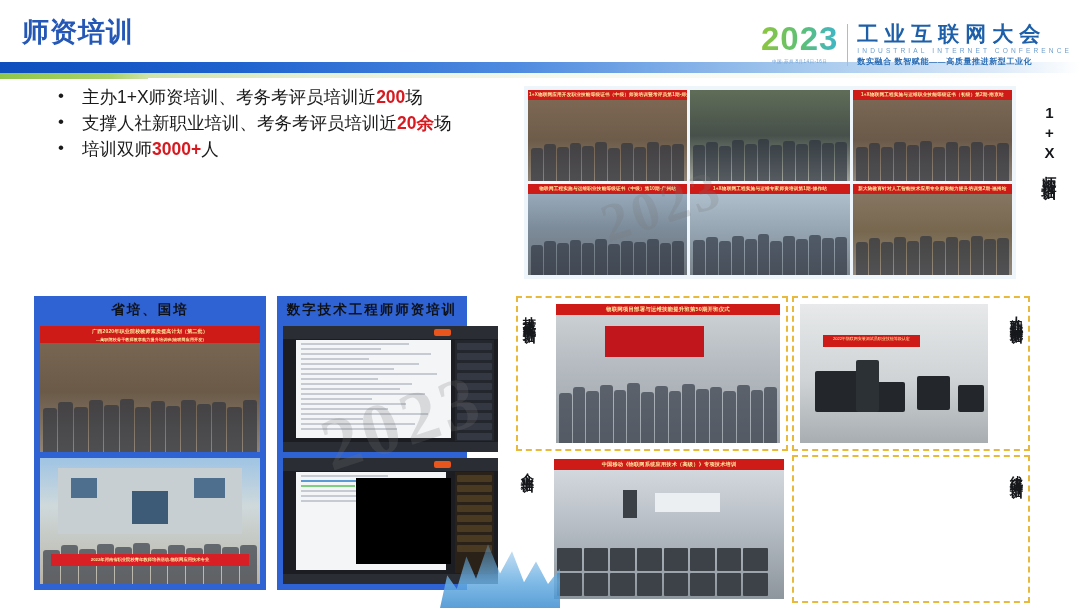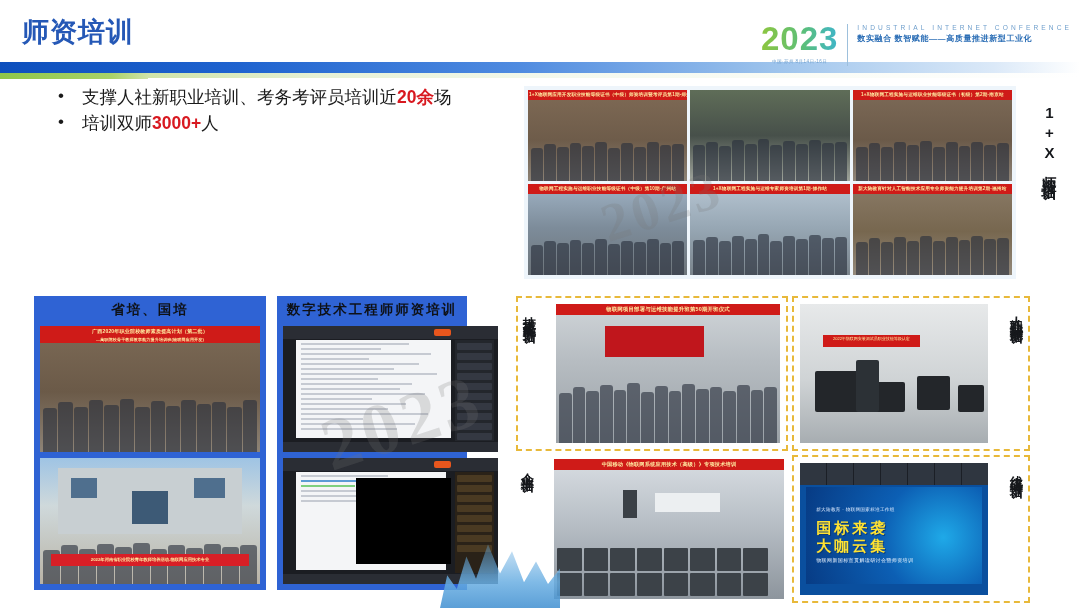--- a/index.html
+++ b/index.html
@@ -209,27 +209,31 @@
   <div class="header-bar-green"></div>
   <div class="header-bar-green2"></div>
 
   <div class="conf-logo">
     <div class="conf-year-wrap">
       <div class="conf-year">2023</div>
       <div class="conf-year-sub">中国·苏州  8月14日-16日</div>
     </div>
     <div class="conf-divider"></div>
     <div class="conf-right">
+      <div class="conf-cn">工业互联网大会</div>
       <div class="conf-en">INDUSTRIAL INTERNET CONFERENCE</div>
       <div class="conf-slogan">数实融合  数智赋能——高质量推进新型工业化</div>
     </div>
   </div>
 
   <div class="bullets">
     <ul>
+      <li>
+        <span>主办1+X师资培训、考务考评员培训近</span><span class="hl">200</span><span>场</span>
+      </li>
       <li>
         <span>支撑人社新职业培训、考务考评员培训近</span><span class="hl">20余</span><span>场</span>
       </li>
       <li>
         <span>培训双师</span><span class="hl">3000+</span><span>人</span>
       </li>
     </ul>
   </div>
 
   <div class="collage-top">
@@ -514,37 +518,20 @@
           <m></m>
           <m></m>
           <m></m>
           <m></m>
           <m></m>
       </div>
     </div>
   </div>
 
   <div class="cell dashed-box" id="c-web">
-    <div class="poster pic" style="left:6px;top:6px;right:40px;bottom:6px">
-      <div class="zoomstrip">
-        <d></d>
-          <d></d>
-          <d></d>
-          <d></d>
-          <d></d>
-          <d></d>
-          <d></d>
-      </div>
-      <div class="body">
-        <div class="brand">新大陆教育 · 物联网国家标准工作组</div>
-        <div class="big1">国标来袭</div>
-        <div class="big2">大咖云集</div>
-        <div class="sub">物联网新国标宣贯解读研讨会暨师资培训</div>
-      </div>
-    </div>
     <div class="vlab right">线上研讨培训</div>
   </div>
 
   <div class="bgwave"></div>
 
   <div class="wm" style="left:320px;top:380px">2023</div>
   <div class="wm" style="left:600px;top:175px;font-size:54px">2023</div>
 
 </div>
 

